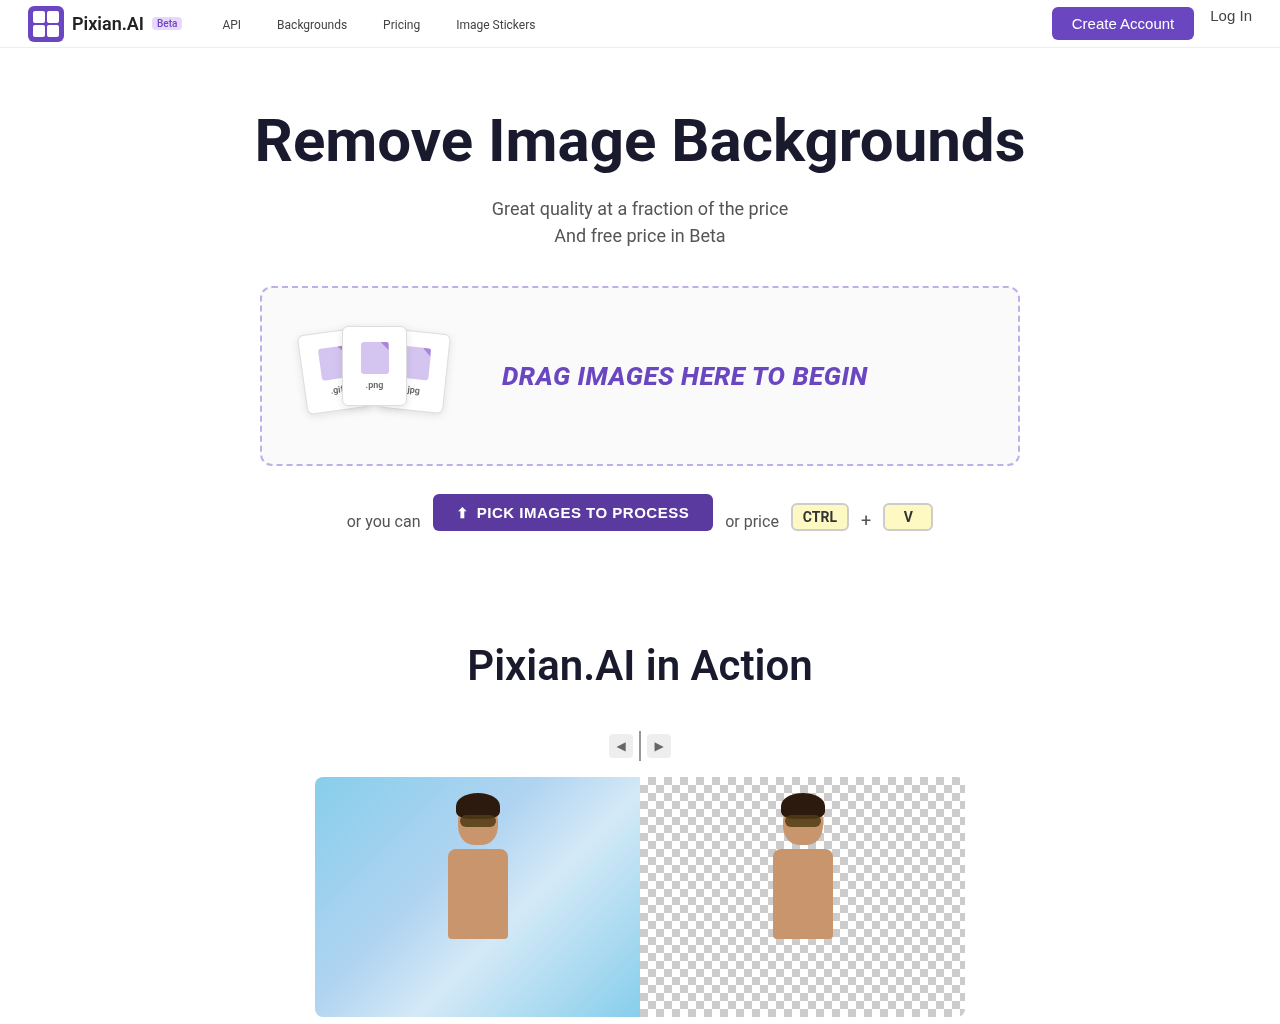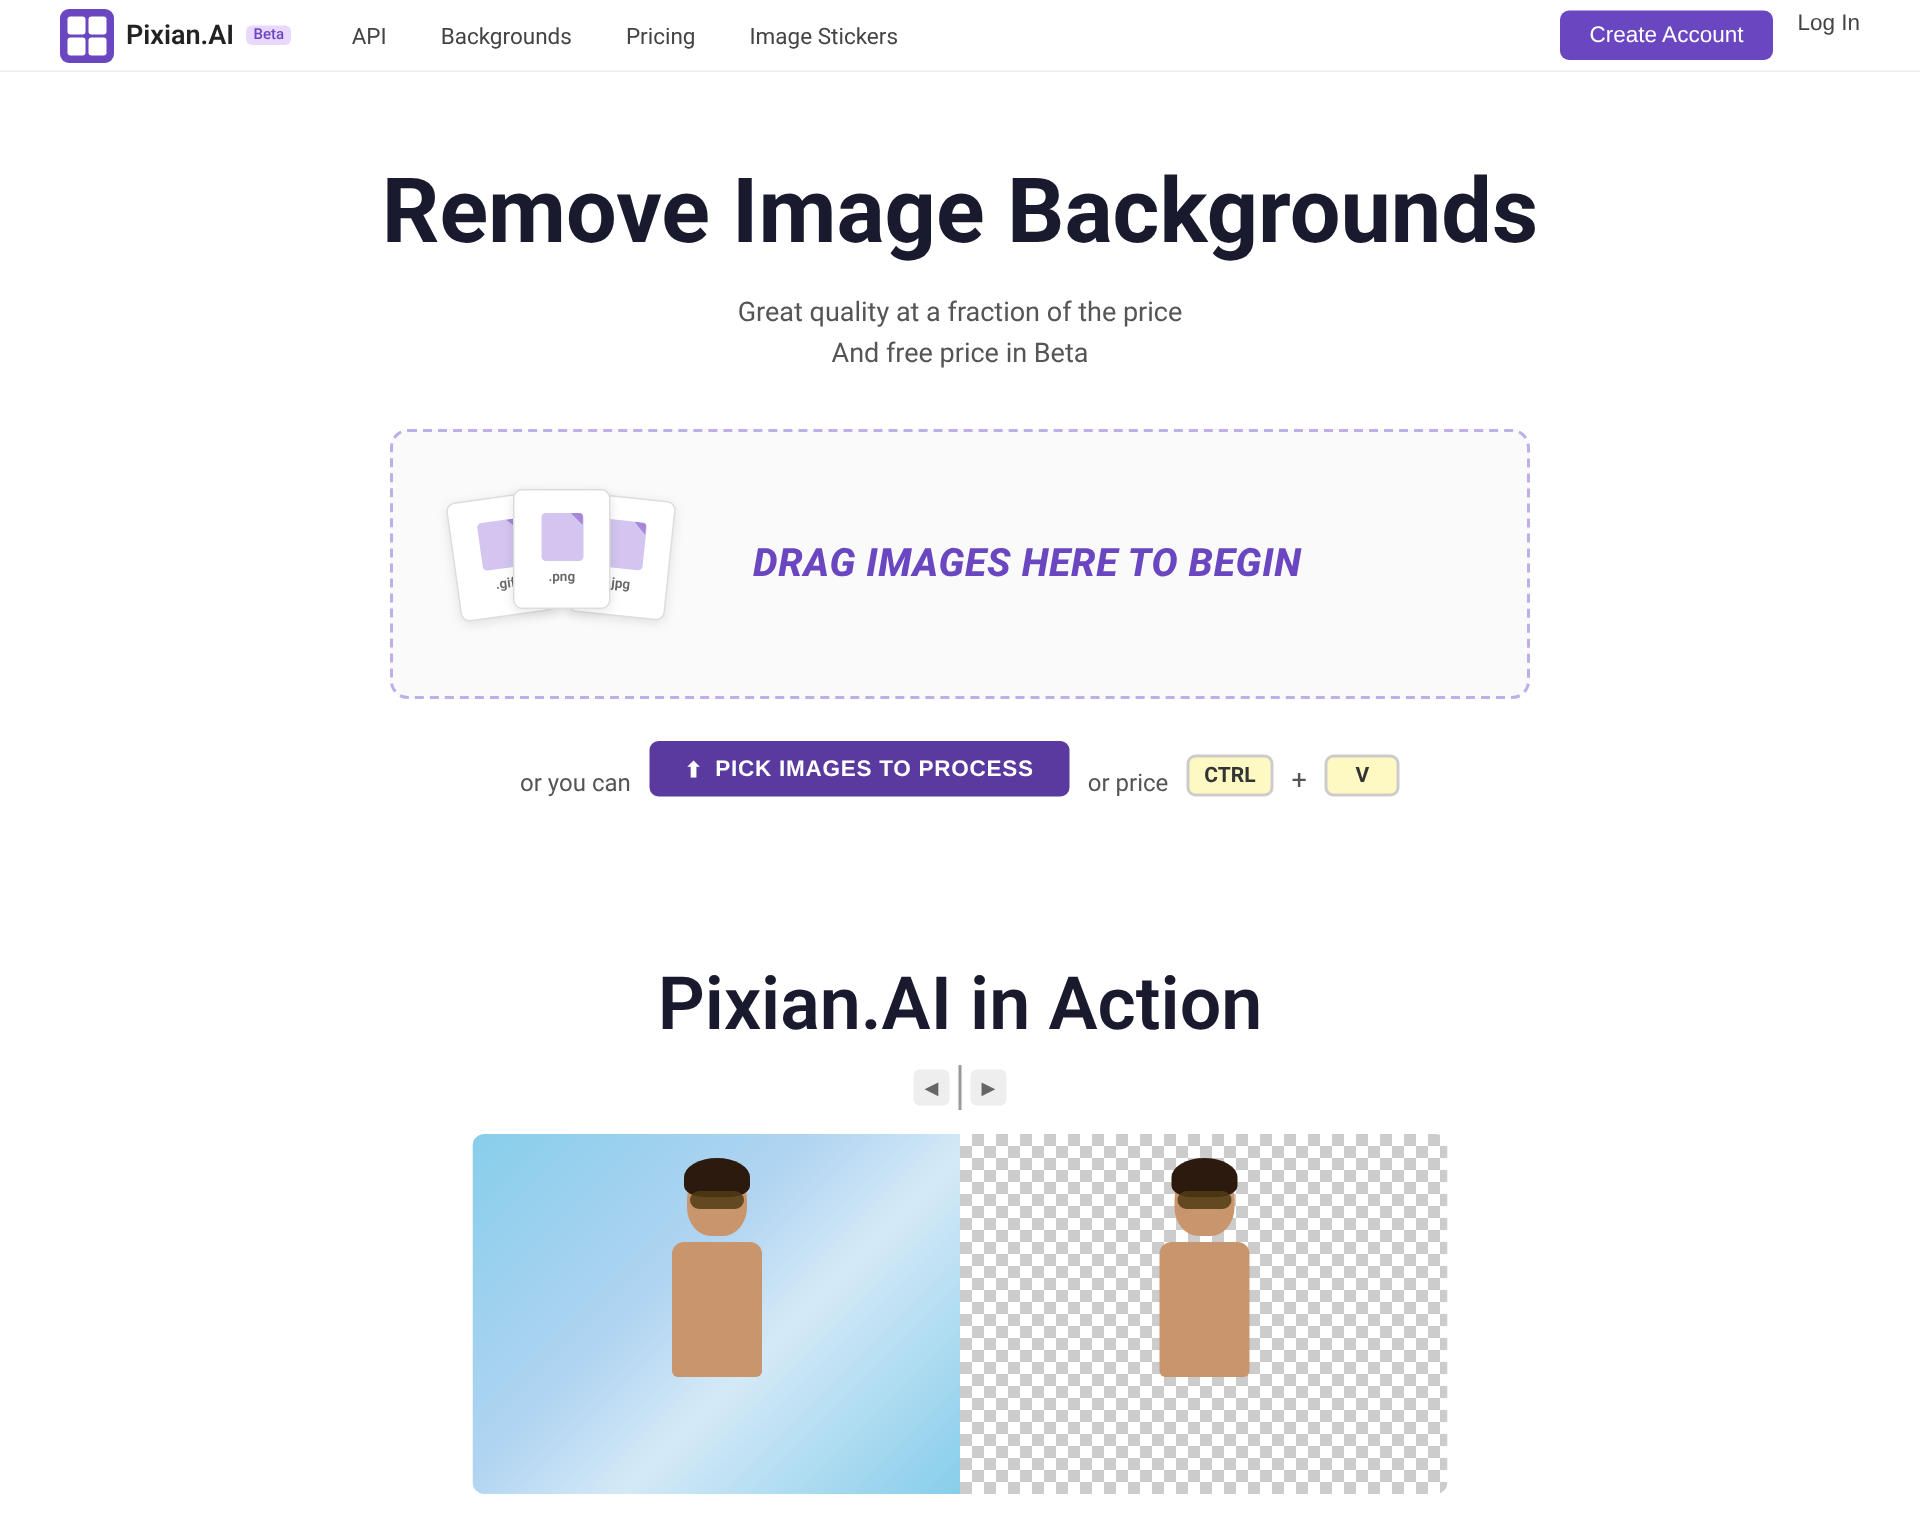--- a/index.html
+++ b/index.html
@@ -7,21 +7,21 @@
       font-family: -apple-system, BlinkMacSystemFont, 'Segoe UI', Roboto, sans-serif;
       background: #ffffff;
       color: #333;
       min-height: 1024px;
     }
 
     
     nav {
       display: flex;
       align-items: center;
-      padding: 0 40px;
+      padding: 0 28px;
       height: 48px;
       border-bottom: 1px solid #eee;
       position: relative;
     }
     .nav-logo {
       display: flex;
       align-items: center;
       gap: 8px;
       text-decoration: none;
       color: #333;
@@ -60,21 +60,21 @@
     }
     .nav-links {
       display: flex;
       gap: 36px;
       align-items: center;
       list-style: none;
     }
     .nav-links a {
       text-decoration: none;
       color: #444;
-      font-size: 15px;
+      font-size: 12px;
     }
     .nav-right {
       margin-left: auto;
       display: flex;
       align-items: flex-start;
       gap: 16px;
     }
     .btn-create-account {
       background: #6b46c1;
       color: white;
@@ -245,24 +245,24 @@
       font-size: 18px;
       color: #555;
     }
 
     
     .in-action {
       text-align: center;
       padding: 20px 40px 20px;
     }
     .in-action h2 {
-      font-size: 49px;
+      font-size: 42px;
       font-weight: 600;
       color: #1a1a2e;
-      margin-bottom: 12px;
+      margin-bottom: 41px;
     }
     .slider-controls {
       display: flex;
       align-items: center;
       justify-content: center;
       gap: 4px;
       margin-bottom: 16px;
     }
     .slider-btn {
       width: 24px;

